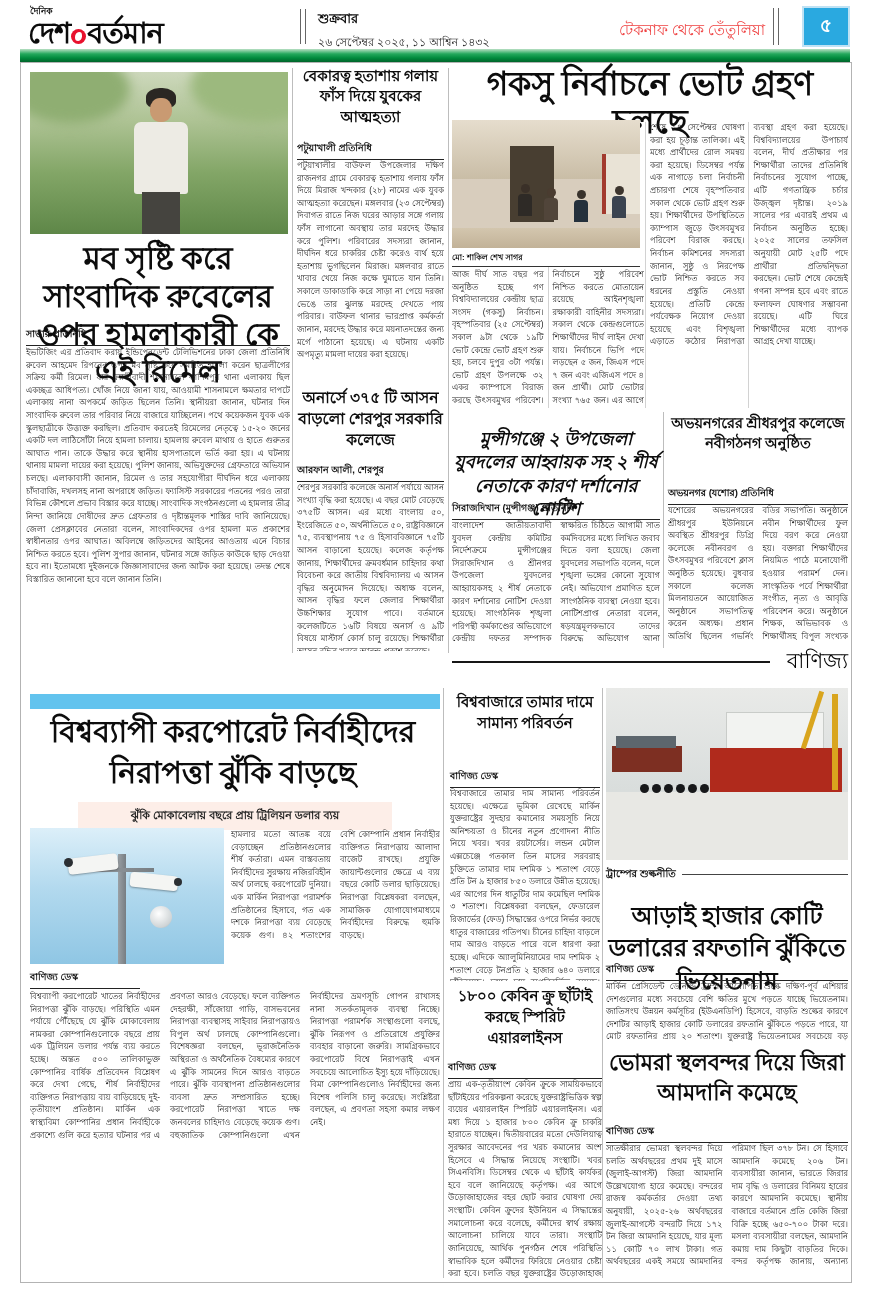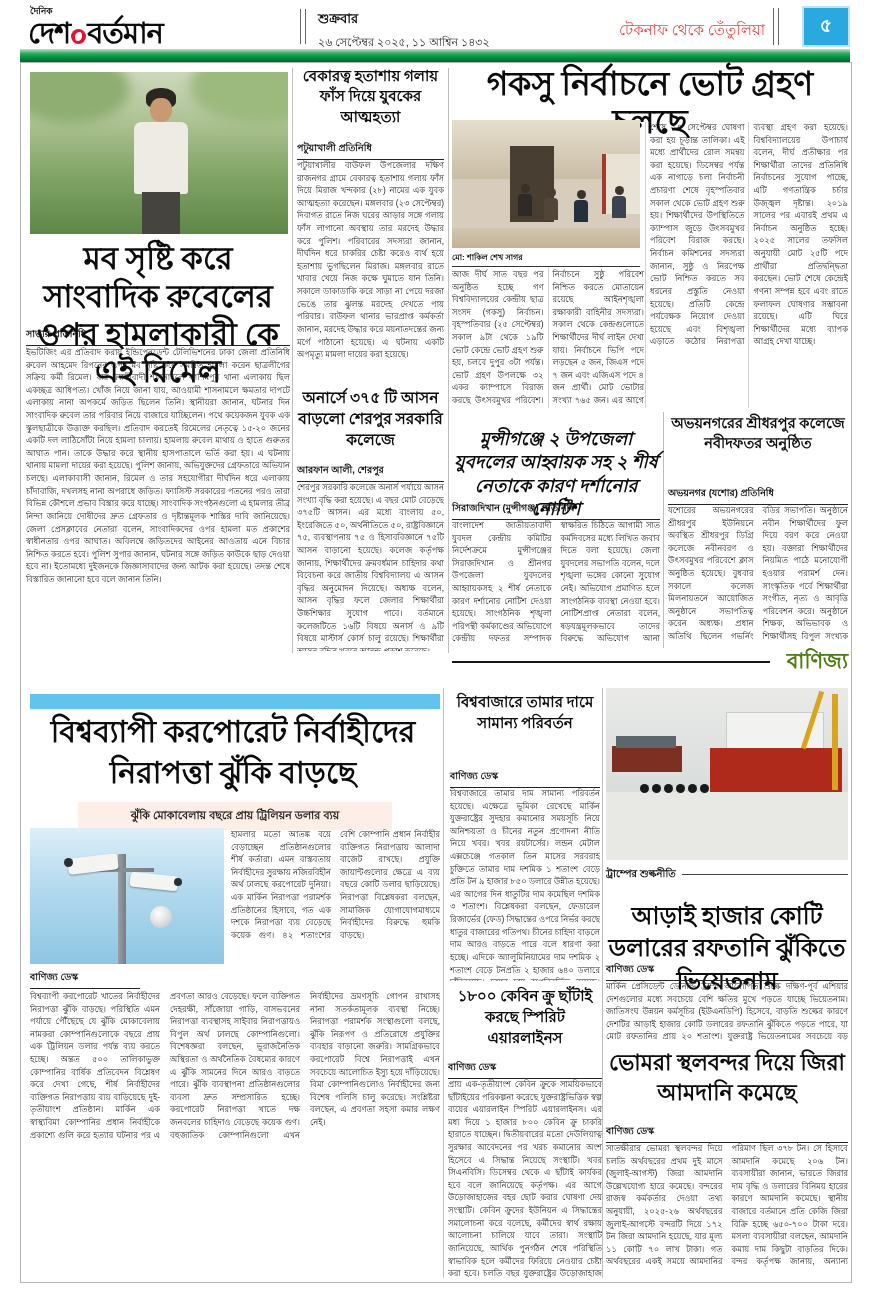--- a/index.html
+++ b/index.html
@@ -27,21 +27,21 @@
   .h-serif{font-weight:bold;text-align:center;font-family:"Liberation Serif",serif;color:#0c0c0c;}
   .byline{font-size:9.5px;font-weight:bold;color:#111;border-bottom:1px solid #222;padding-bottom:3px;}
   .body-text{font-size:8.3px;line-height:1.52;text-align:justify;color:#1d1d1d;overflow:hidden;}
   .cols2{column-count:2;column-gap:9px;}
   .cols3{column-count:3;column-gap:10px;}
   .caption{font-size:8px;font-weight:bold;color:#111;border-bottom:1px solid #333;padding-bottom:2px;}
   .kicker{font-size:10px;font-weight:bold;color:#111;display:flex;align-items:center;gap:6px;}
   .kicker::after{content:"";flex:1;height:1px;background:#444;}
   .bluebar{background:#62c3ee;}
   .pinkbar{background:#fdeee8;font-size:11px;font-weight:bold;color:#222;display:flex;align-items:center;justify-content:center;}
-  .section-label{font-size:21px;font-weight:700;font-family:"Liberation Serif",serif;color:#4d7c0f;text-align:right;}
+  .section-label{font-size:21px;font-weight:400;font-family:"Liberation Serif",serif;color:#000000;text-align:right;}
   .hline{position:absolute;height:2px;background:#161616;}
   
   .photo{position:absolute;overflow:hidden;}
   .field-photo{background:linear-gradient(180deg,#cdd8bc 0%,#aec394 30%,#83a667 62%,#5e8748 100%);}
   .tree-blur{position:absolute;border-radius:50%;filter:blur(6px);}
   .person-hair{position:absolute;background:#2a2723;border-radius:45% 45% 30% 30%;}
   .person-face{position:absolute;background:#c99a72;border-radius:45%;}
   .person-shirt{position:absolute;background:#edebe4;border-radius:7px 7px 3px 3px;}
   .person-pants{position:absolute;background:#45443f;}
   .poll-photo{background:#d8cdbd;}
@@ -141,21 +141,21 @@
     <div class="poll-floor"></div>
   </div>
   <div class="abs caption" style="left:452px;top:251px;width:188px;">মো: শাকিল শেখ সাগর</div>
   <div class="abs body-text cols2" style="left:452px;top:268px;width:192px;height:140px;">আজ দীর্ঘ সাত বছর পর অনুষ্ঠিত হচ্ছে গণ বিশ্ববিদ্যালয়ের কেন্দ্রীয় ছাত্র সংসদ (গকসু) নির্বাচন। বৃহস্পতিবার (২৫ সেপ্টেম্বর) সকাল ৯টা থেকে ১৯টি ভোট কেন্দ্রে ভোট গ্রহণ শুরু হয়, চলবে দুপুর ৩টা পর্যন্ত। ভোট গ্রহণ উপলক্ষে ৩২ একর ক্যাম্পাসে বিরাজ করছে উৎসবমুখর পরিবেশ। নির্বাচনে সুষ্ঠু পরিবেশ নিশ্চিত করতে মোতায়েন রয়েছে আইনশৃঙ্খলা রক্ষাকারী বাহিনীর সদস্যরা। সকাল থেকে কেন্দ্রগুলোতে শিক্ষার্থীদের দীর্ঘ লাইন দেখা যায়। নির্বাচনে ভিপি পদে লড়ছেন ৫ জন, জিএস পদে ৭ জন এবং এজিএস পদে ৪ জন প্রার্থী। মোট ভোটার সংখ্যা ৭৬৫ জন। এর আগে গত ১১ আগস্ট তফসিল ঘোষণা করা হয়। এবারের নির্বাচনে ২৫টি পদের বিপরীতে ৮৫ জন প্রার্থী প্রতিদ্বন্দ্বিতা করছেন। ফল ঘোষণা করা হবে গণনা শেষে।</div>
   <div class="abs body-text cols2" style="left:650px;top:121px;width:198px;height:287px;">শেষে ১৪ সেপ্টেম্বর ঘোষণা করা হয় চূড়ান্ত তালিকা। এই মধ্যে প্রার্থীদের রোল সমন্বয় করা হয়েছে। ডিসেম্বর পর্যন্ত এক নাগাড়ে চলা নির্বাচনী প্রচারণা শেষে বৃহস্পতিবার সকাল থেকে ভোট গ্রহণ শুরু হয়। শিক্ষার্থীদের উপস্থিতিতে ক্যাম্পাস জুড়ে উৎসবমুখর পরিবেশ বিরাজ করছে। নির্বাচন কমিশনের সদস্যরা জানান, সুষ্ঠু ও নিরপেক্ষ ভোট নিশ্চিত করতে সব ধরনের প্রস্তুতি নেওয়া হয়েছে। প্রতিটি কেন্দ্রে পর্যবেক্ষক নিয়োগ দেওয়া হয়েছে এবং বিশৃঙ্খলা এড়াতে কঠোর নিরাপত্তা ব্যবস্থা গ্রহণ করা হয়েছে। বিশ্ববিদ্যালয়ের উপাচার্য বলেন, দীর্ঘ প্রতীক্ষার পর শিক্ষার্থীরা তাদের প্রতিনিধি নির্বাচনের সুযোগ পাচ্ছে, এটি গণতান্ত্রিক চর্চার উজ্জ্বল দৃষ্টান্ত। ২০১৯ সালের পর এবারই প্রথম এ নির্বাচন অনুষ্ঠিত হচ্ছে। ২০২৫ সালের তফসিল অনুযায়ী মোট ২৫টি পদে প্রার্থীরা প্রতিদ্বন্দ্বিতা করছেন। ভোট শেষে কেন্দ্রেই গণনা সম্পন্ন হবে এবং রাতে ফলাফল ঘোষণার সম্ভাবনা রয়েছে। এটি ঘিরে শিক্ষার্থীদের মধ্যে ব্যাপক আগ্রহ দেখা যাচ্ছে।</div>
 
   <div class="abs h-serif" style="left:452px;top:428px;width:208px;font-size:18px;line-height:1.3;font-style:italic;">মুন্সীগঞ্জে ২ উপজেলা  যুবদলের আহ্বায়ক সহ ২ শীর্ষ নেতাকে কারণ দর্শানোর নোটিশ</div>
   <div class="abs byline" style="left:452px;top:501px;width:208px;">সিরাজদিখান (মুন্সীগঞ্জ) প্রতিনিধি</div>
   <div class="abs body-text cols2" style="left:452px;top:519px;width:208px;height:128px;">বাংলাদেশ জাতীয়তাবাদী যুবদল কেন্দ্রীয় কমিটির নির্দেশক্রমে মুন্সীগঞ্জের সিরাজদিখান ও শ্রীনগর উপজেলা যুবদলের আহ্বায়কসহ ২ শীর্ষ নেতাকে কারণ দর্শানোর নোটিশ দেওয়া হয়েছে। সাংগঠনিক শৃঙ্খলা পরিপন্থী কর্মকাণ্ডের অভিযোগে কেন্দ্রীয় দফতর সম্পাদক স্বাক্ষরিত চিঠিতে আগামী সাত কর্মদিবসের মধ্যে লিখিত জবাব দিতে বলা হয়েছে। জেলা যুবদলের সভাপতি বলেন, দলে শৃঙ্খলা ভঙ্গের কোনো সুযোগ নেই। অভিযোগ প্রমাণিত হলে সাংগঠনিক ব্যবস্থা নেওয়া হবে। নোটিশপ্রাপ্ত নেতারা বলেন, ষড়যন্ত্রমূলকভাবে তাদের বিরুদ্ধে অভিযোগ আনা হয়েছে। যথাসময়ে জবাব দেওয়া হবে বলে জানান তারা।</div>
 
-  <div class="abs h-serif" style="left:668px;top:414px;width:180px;font-size:14.5px;line-height:1.35;">অভয়নগরের শ্রীধরপুর কলেজে নবীদফতর অনুষ্ঠিত</div>
+  <div class="abs h-serif" style="left:668px;top:414px;width:180px;font-size:14.5px;line-height:1.35;">অভয়নগরের শ্রীধরপুর কলেজে নবীগঠনগ অনুষ্ঠিত</div>
   <div class="abs byline" style="left:668px;top:486px;width:180px;">অভয়নগর (যশোর) প্রতিনিধি</div>
   <div class="abs body-text cols2" style="left:668px;top:504px;width:180px;height:140px;">যশোরের অভয়নগরের শ্রীধরপুর ইউনিয়নে অবস্থিত শ্রীধরপুর ডিগ্রি কলেজে নবীনবরণ ও উৎসবমুখর পরিবেশে ক্লাস অনুষ্ঠিত হয়েছে। বুধবার সকালে কলেজ মিলনায়তনে আয়োজিত অনুষ্ঠানে সভাপতিত্ব করেন অধ্যক্ষ। প্রধান অতিথি ছিলেন গভর্নিং বডির সভাপতি। অনুষ্ঠানে নবীন শিক্ষার্থীদের ফুল দিয়ে বরণ করে নেওয়া হয়। বক্তারা শিক্ষার্থীদের নিয়মিত পাঠে মনোযোগী হওয়ার পরামর্শ দেন। সাংস্কৃতিক পর্বে শিক্ষার্থীরা সংগীত, নৃত্য ও আবৃত্তি পরিবেশন করে। অনুষ্ঠানে শিক্ষক, অভিভাবক ও শিক্ষার্থীসহ বিপুল সংখ্যক মানুষ উপস্থিত ছিলেন। শেষে পুরস্কার বিতরণ করা হয়।</div>
 
   <div class="hline" style="left:452px;top:661px;width:318px;"></div>
   <div class="abs section-label" style="left:758px;top:645px;width:90px;">বাণিজ্য</div>
 
   <div class="abs bluebar" style="left:30px;top:694px;width:410px;height:15px;"></div>
   <div class="abs h-serif" style="left:26px;top:712px;width:414px;font-size:30px;line-height:1.35;">বিশ্বব্যাপী করপোরেট নির্বাহীদের নিরাপত্তা ঝুঁকি বাড়ছে</div>
   <div class="abs pinkbar" style="left:78px;top:802px;width:314px;height:28px;">ঝুঁকি মোকাবেলায় বছরে প্রায় ট্রিলিয়ন ডলার ব্যয়</div>
   <div class="photo cctv-photo" style="left:30px;top:828px;width:194px;height:136px;">

